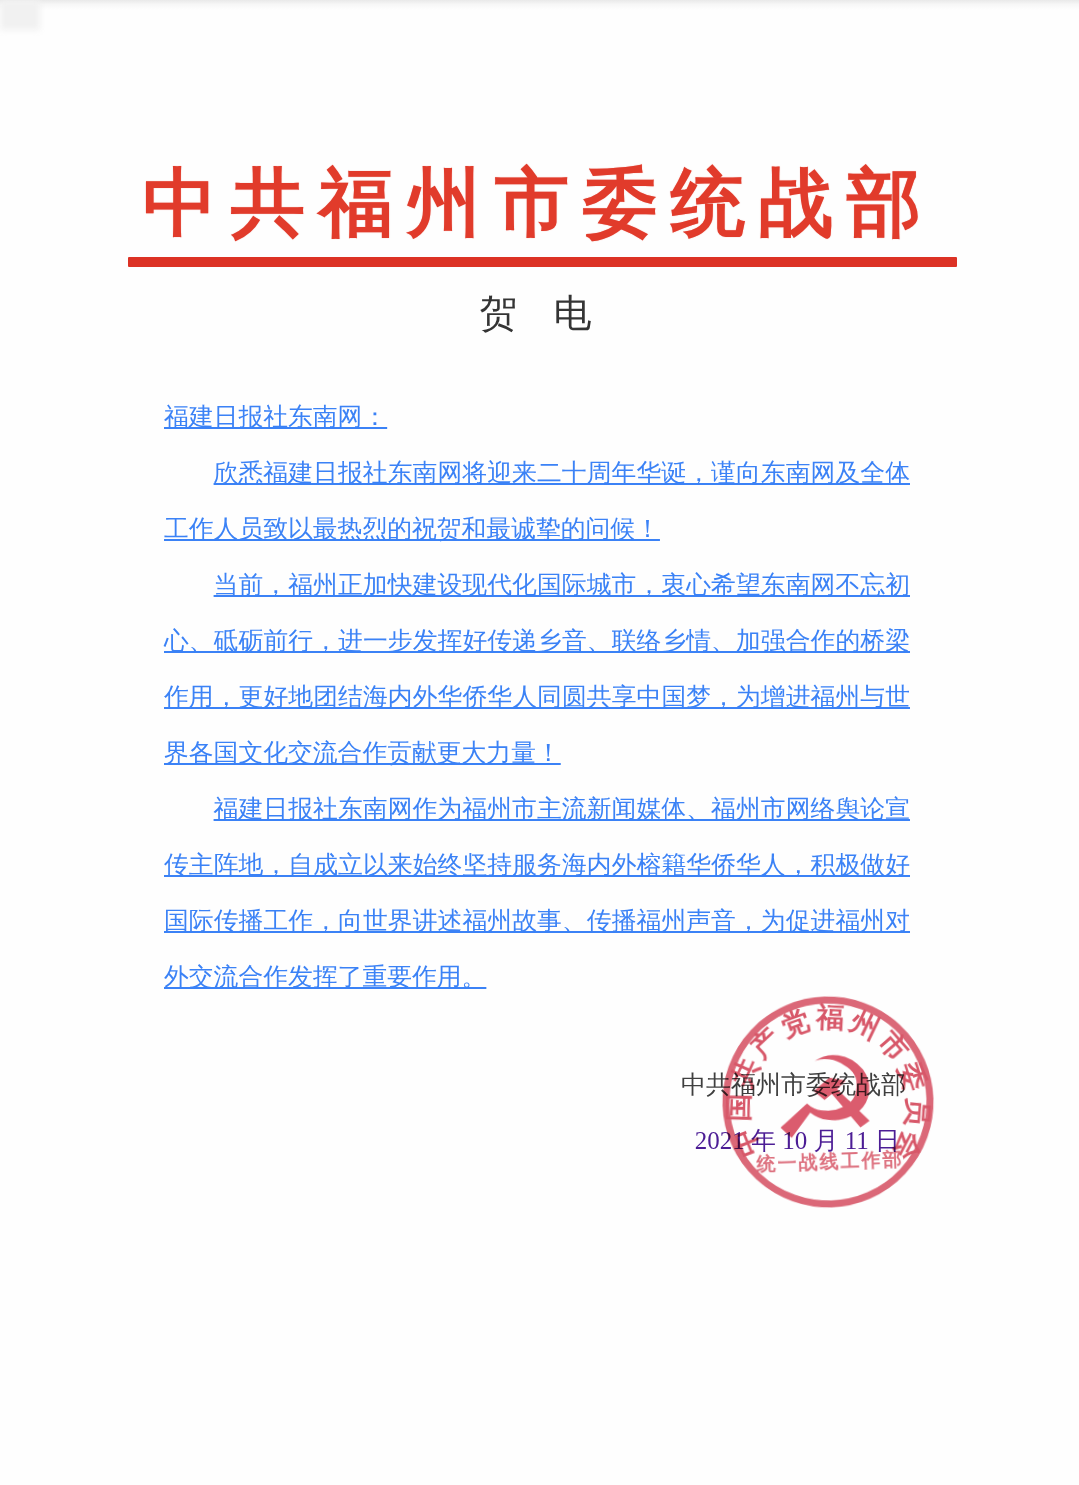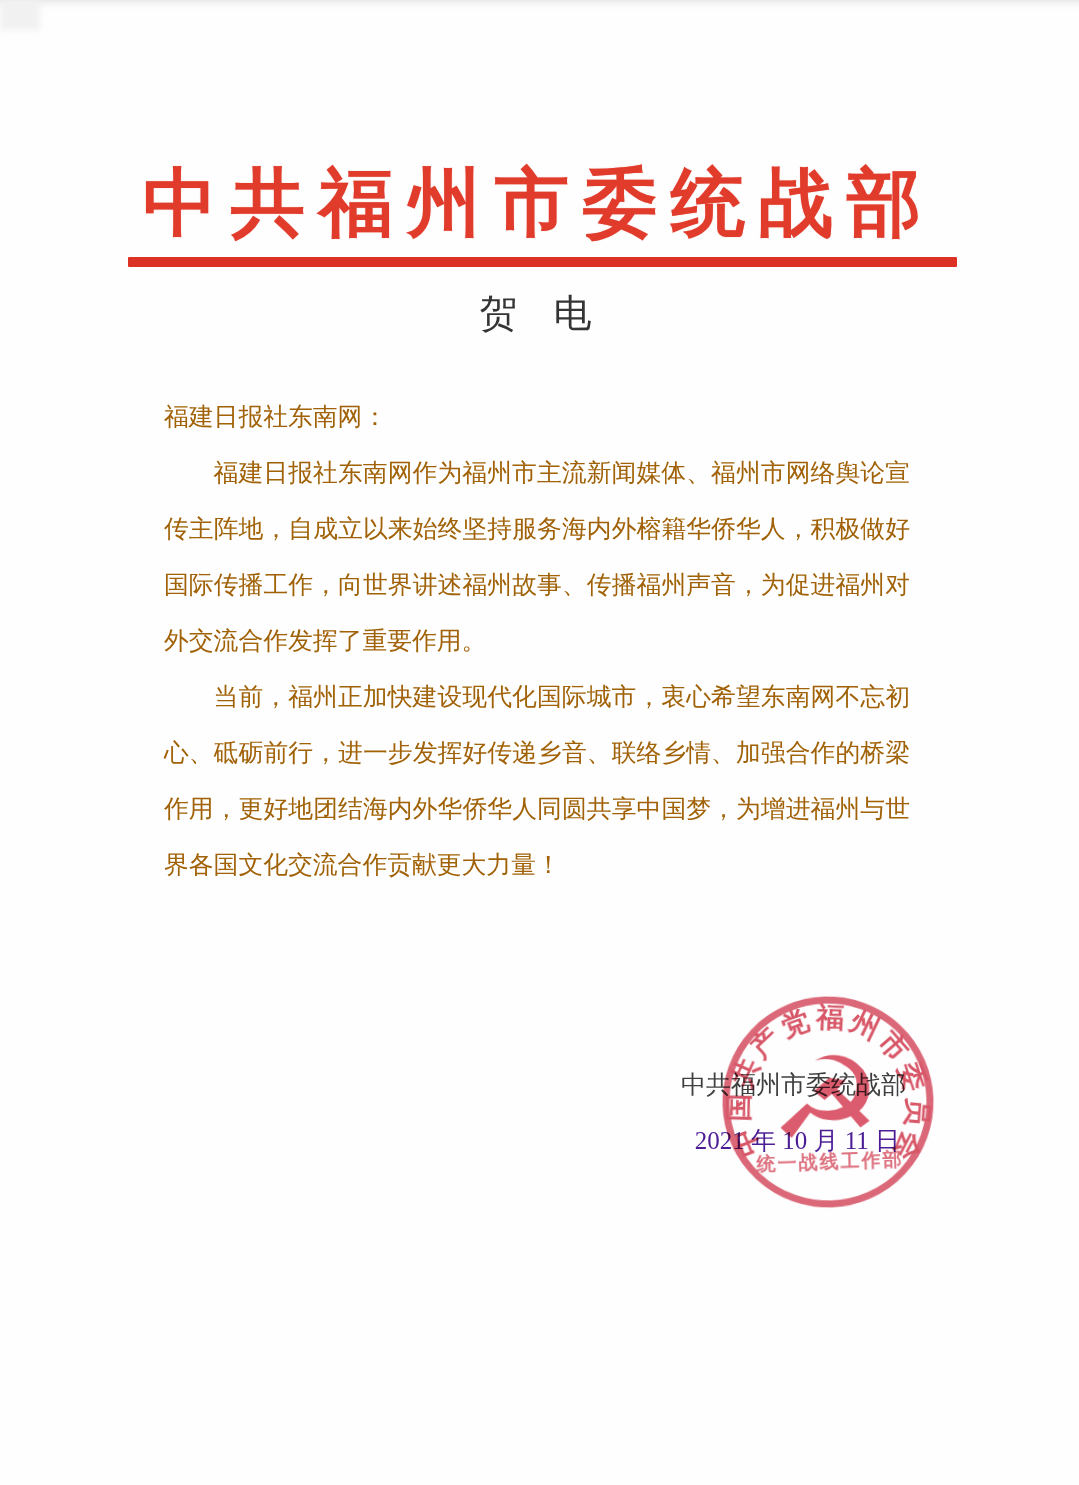--- a/index.html
+++ b/index.html
@@ -49,24 +49,25 @@
     font-size: 38px;
     color: #343434;
     font-weight: 400;
   }
   .letter-body {
     position: absolute;
     left: 164px; top: 389px;
     width: 746px;
     font-size: 24.8px;
     line-height: 56px;
-    color: #a16207;
+    color: #3b82f6;
     text-align: justify;
     text-justify: inter-ideograph;
     letter-spacing: 0;
+    text-decoration: underline;
   }
   .letter-body p.para { text-indent: 2em; }
   .signature-line {
     position: absolute;
     left: 681px; top: 1068px;
     font-size: 25px;
     letter-spacing: 0;
     color: #3f3f3f;
     white-space: nowrap;
   }
@@ -117,22 +118,23 @@
 
 <div class="red-rule"></div>
 
 <div class="doc-subtitle">
   <span>贺</span>
   <span>电</span>
 </div>
 
 <div class="letter-body">
   <p class="salutation">福建日报社东南网：</p>
+  <p class="para">欣悉福建日报社东南网将迎来二十周年华诞，谨向东南网及全体工作人员致以最热烈的祝贺和最诚挚的问候！</p>
+  <p class="para">当前，福州正加快建设现代化国际城市，衷心希望东南网不忘初心、砥砺前行，进一步发挥好传递乡音、联络乡情、加强合作的桥梁作用，更好地团结海内外华侨华人同圆共享中国梦，为增进福州与世界各国文化交流合作贡献更大力量！</p>
   <p class="para">福建日报社东南网作为福州市主流新闻媒体、福州市网络舆论宣传主阵地，自成立以来始终坚持服务海内外榕籍华侨华人，积极做好国际传播工作，向世界讲述福州故事、传播福州声音，为促进福州对外交流合作发挥了重要作用。</p>
-  <p class="para">当前，福州正加快建设现代化国际城市，衷心希望东南网不忘初心、砥砺前行，进一步发挥好传递乡音、联络乡情、加强合作的桥梁作用，更好地团结海内外华侨华人同圆共享中国梦，为增进福州与世界各国文化交流合作贡献更大力量！</p>
 </div>
 
 <div class="signature-line">中共福州市委统战部</div>
 
 <div class="date-line">2021 年 10 月 11 日</div>
 
 <svg class="official-seal" viewBox="0 0 280 280" xmlns="http://www.w3.org/2000/svg">
   <defs>
     <path id="sealArcPath" d="M 74 190 A 80 80 0 1 1 206 190" fill="none"></path>
   </defs>

